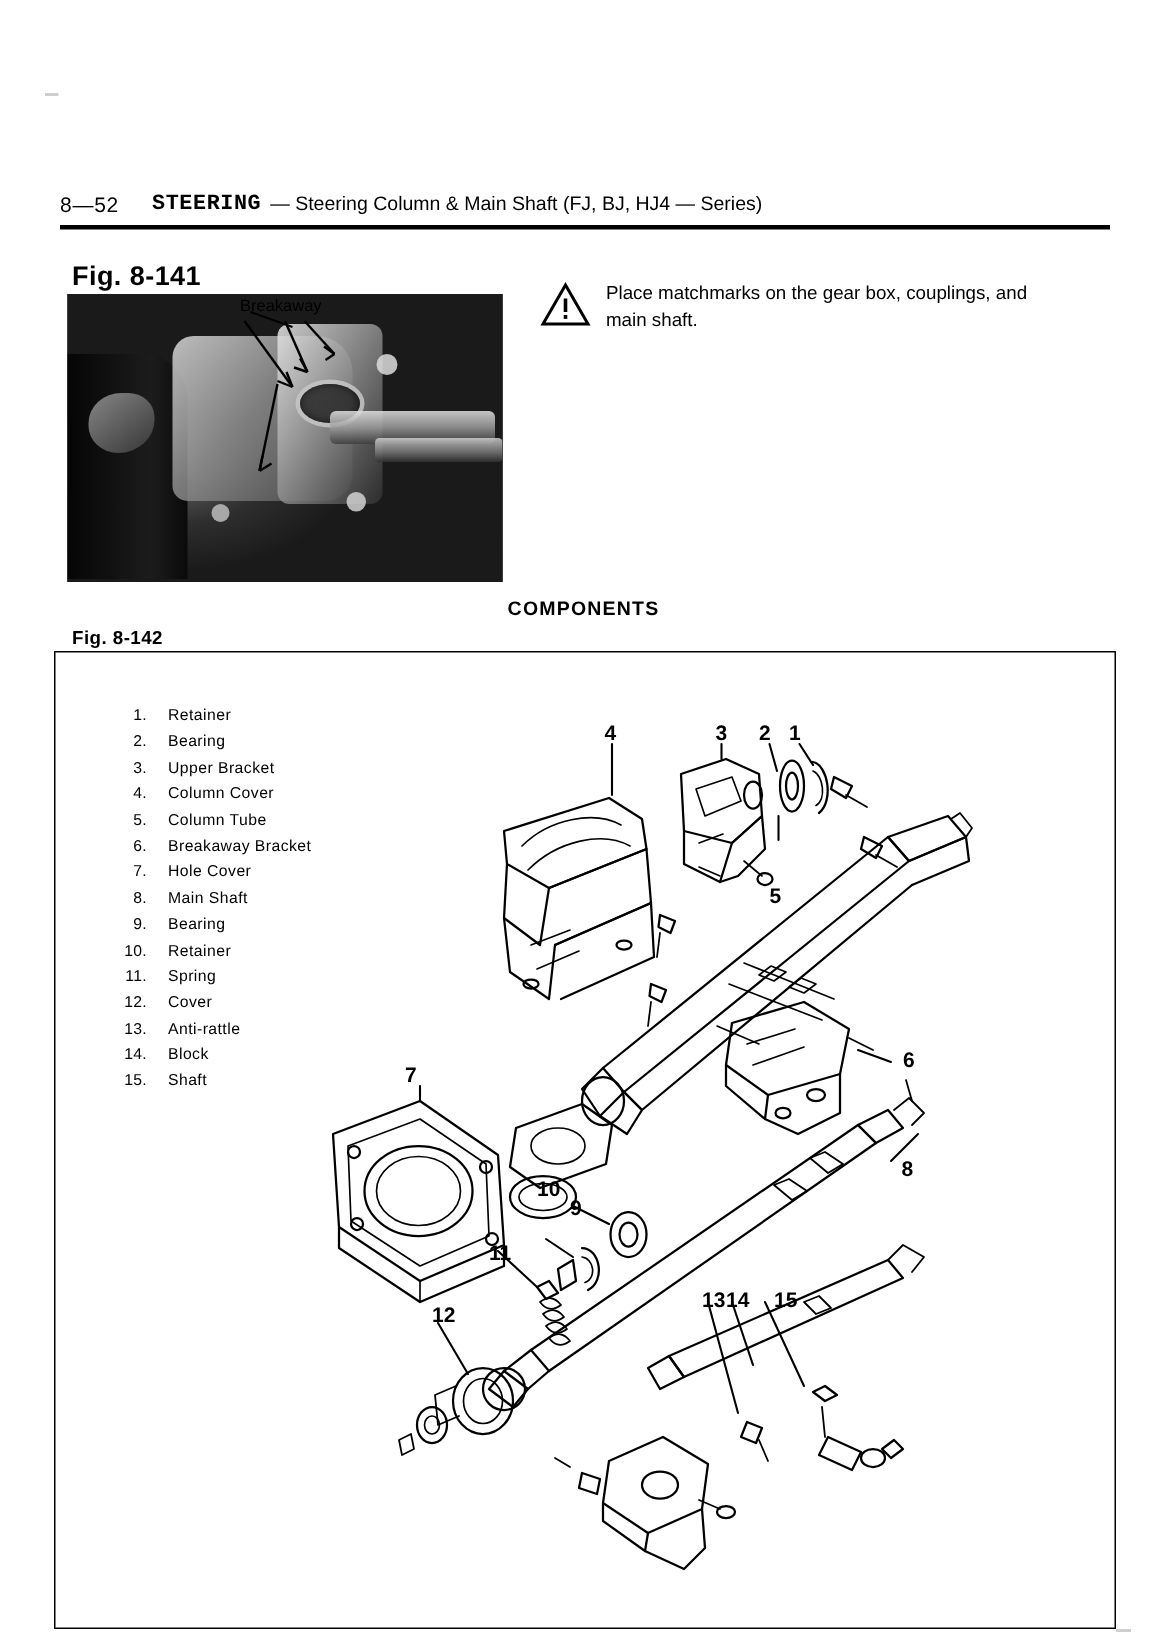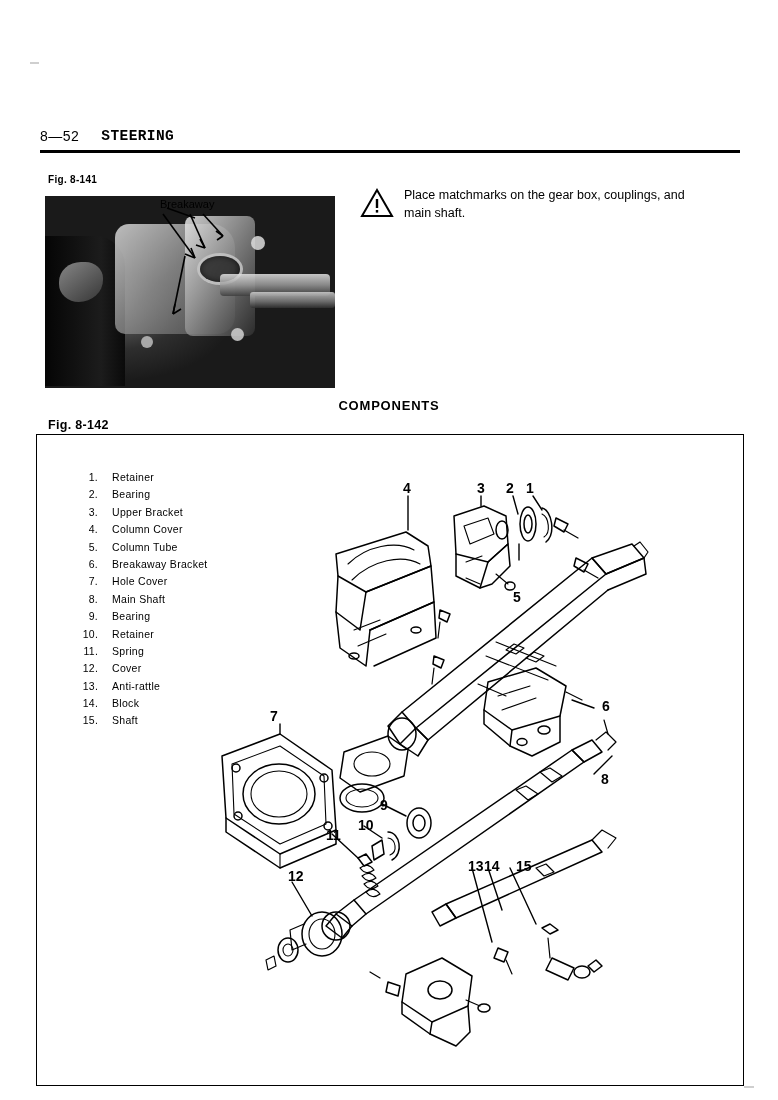--- a/index.html
+++ b/index.html
@@ -59,21 +59,21 @@
     height: 2.5px;
     background: #000;
   }
 
   
   .fig141-label {
     position: absolute;
     left: 48px;
     top: 174px;
     font-weight: bold;
-    font-size: 10px;
+    font-size: 18px;
     letter-spacing: 0.3px;
   }
 
   .photo {
     position: absolute;
     left: 45px;
     top: 196px;
     width: 290px;
     height: 192px;
     background: #111;
@@ -256,20 +256,21 @@
 <body>
 
 <div class="page">
 
   <div class="corner-mark" style="left:30px;top:62px;width:9px;height:1.5px;"></div>
   <div class="corner-mark" style="left:744px;top:1086px;width:10px;height:1.5px;"></div>
 
   <div class="header">
     <span class="page-num">8—52</span>
     <span class="header-title">STEERING</span>
+    <span class="header-sub">— Steering Column &amp; Main Shaft (FJ, BJ, HJ4 — Series)</span>
   </div>
   <div class="header-rule"></div>
 
   <div class="fig141-label">Fig. 8-141</div>
 
   <div class="photo">
     <div class="photo-grain"></div>
     <div class="photo-part p-dark1"></div>
     <div class="photo-part p-housing"></div>
     <div class="photo-part p-blob"></div>
@@ -560,20 +561,20 @@
 
   <div class="callout" style="left:403px; top:480px;">4</div>
   <div class="callout" style="left:477px; top:480px;">3</div>
   <div class="callout" style="left:506px; top:480px;">2</div>
   <div class="callout" style="left:526px; top:480px;">1</div>
   <div class="callout" style="left:513px; top:589px;">5</div>
   <div class="callout" style="left:602px; top:698px;">6</div>
   <div class="callout" style="left:270px; top:708px;">7</div>
   <div class="callout" style="left:601px; top:771px;">8</div>
   <div class="callout" style="left:380px; top:797px;">9</div>
-  <div class="callout" style="left:358px; top:817px;">10</div>
+  <div class="callout" style="left:358px; top:784px;">10</div>
   <div class="callout" style="left:326px; top:827px;">11</div>
   <div class="callout" style="left:288px; top:868px;">12</div>
   <div class="callout" style="left:468px; top:858px;">13</div>
   <div class="callout" style="left:484px; top:858px;">14</div>
   <div class="callout" style="left:500px; top:858px;margin-left:16px;">15</div>
 
 </div>
 
 </body></html>

